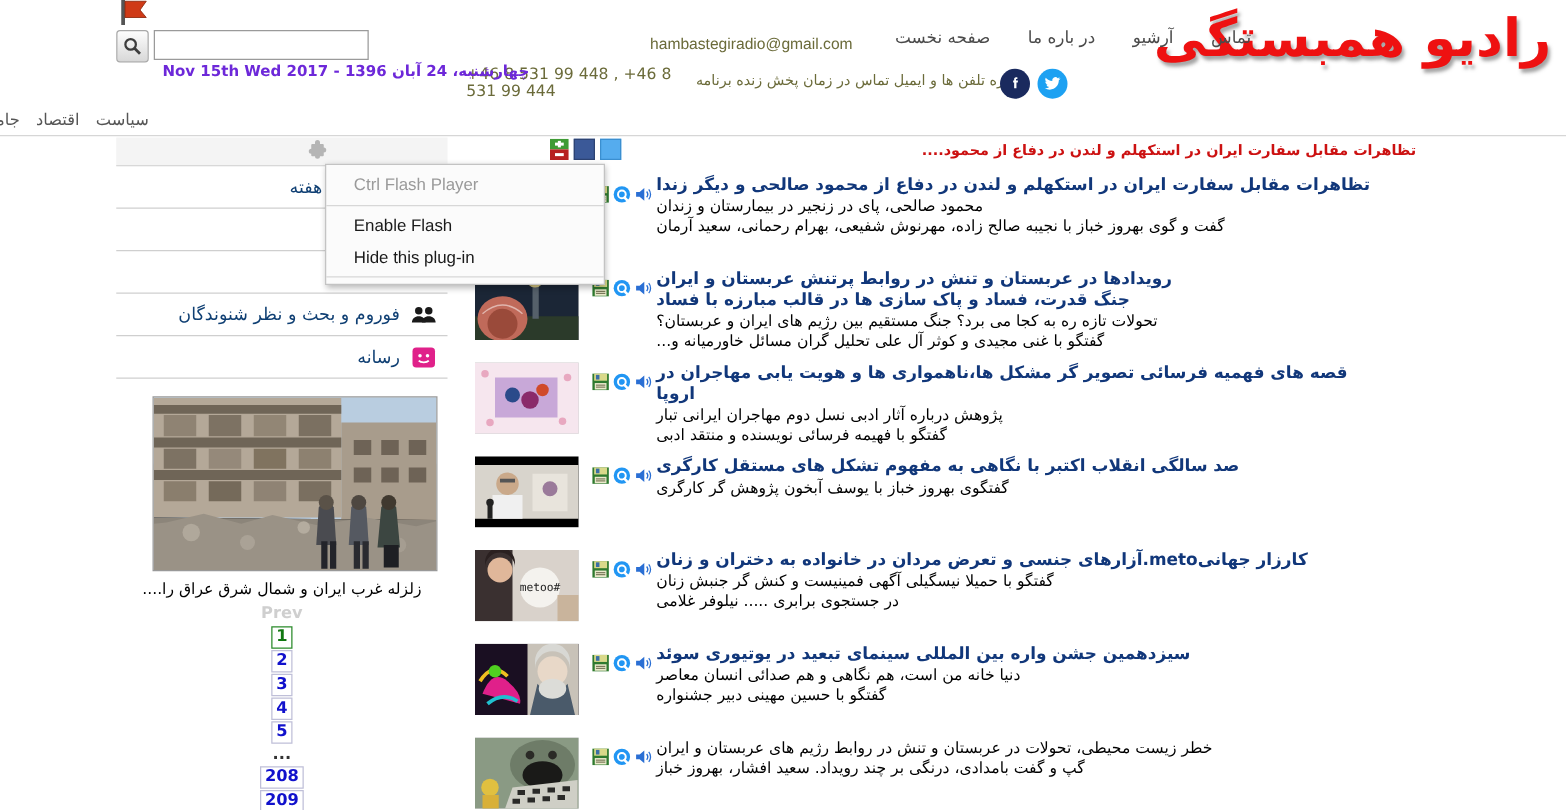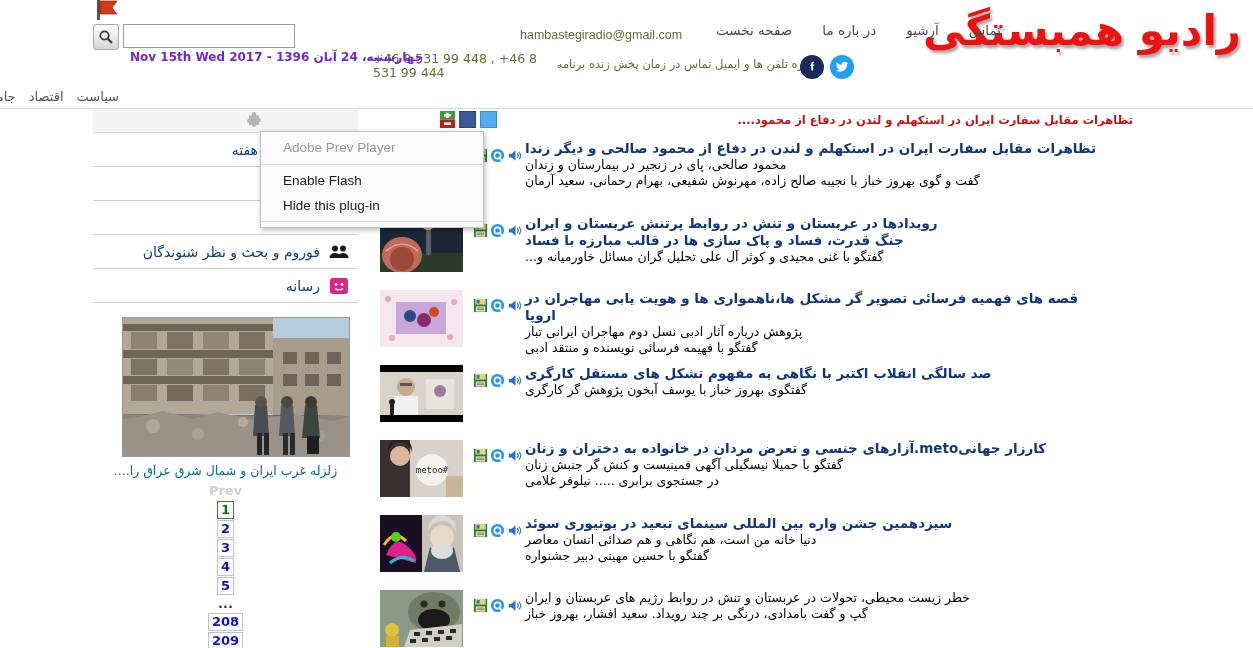--- a/index.html
+++ b/index.html
@@ -242,21 +242,21 @@
     height: 140px;
     border: 1px solid #999;
     box-sizing: border-box;
     position: relative;
     overflow: hidden;
     background: linear-gradient(#9fb9d4 0%, #bcd0e2 38%, #8d8a84 39%, #6e6a63 100%);
   }
   .sb-caption {
     text-align: center;
     font-size: 12.5px;
-    color: #0369a1;
+    color: #000000;
     margin-top: 6px;
   }
   .pager {
     margin-top: 4px;
     display: flex;
     flex-direction: column;
     justify-content: center;
     align-items: center;
     gap: 1px;
     font-size: 13px;
@@ -661,20 +661,21 @@
             <circle cx="70" cy="32" r="5" fill="#8a8f94"></circle>
             <rect x="60" y="34" width="16" height="3" fill="#6a6f74"></rect>
           </svg>
       </div>
     </div>
 
     <div class="article">
       <div class="art-text">
         <div class="art-title" style="white-space:pre-line">رویدادها در عربستان و تنش در روابط پرتنش عربستان و ایران
 جنگ قدرت، فساد و پاک سازی ها در قالب مبارزه با فساد</div>
+        <div class="art-sub">تحولات تازه ره به کجا می برد؟ جنگ مستقیم بین رژیم های ایران و عربستان؟</div>
         <div class="art-sub">گفتگو با غنی مجیدی و کوثر آل علی تحلیل گران مسائل خاورمیانه و...</div>
       </div>
       <div class="art-icons">
         <span class="spk"><svg width="15" height="15" viewBox="0 0 16 16">
               <path d="M2 6h3l4-3.5v11L5 10H2z" fill="#2a6fd4"></path>
               <path d="M11 5.5a4 4 0 0 1 0 5" stroke="#2a6fd4" stroke-width="1.2" fill="none"></path>
               <path d="M12.8 3.8a6.5 6.5 0 0 1 0 8.4" stroke="#2a6fd4" stroke-width="1.1" fill="none"></path>
             </svg></span>
         <span class="qt"><svg width="15" height="15" viewBox="0 0 16 16">
               <circle cx="8" cy="8" r="7" fill="#2196f3"></circle>
@@ -912,21 +913,21 @@
             </g>
             <circle cx="12" cy="40" r="7" fill="#e0c040"></circle>
             <rect x="6" y="46" width="13" height="11" fill="#d8b038"></rect>
           </svg>
       </div>
     </div>
 
   </div>
 
   <div class="ctxmenu">
-    <div class="ctx-head">Adobe Prev Player</div>
+    <div class="ctx-head">Ctrl Flash Player</div>
     <div class="ctx-sep"></div>
     <div class="ctx-item">
       <span>Enable Flash</span>
     </div>
     <div class="ctx-item">
       <span>Hide this plug-in</span>
     </div>
     <div class="ctx-sep"></div>
   </div>
 

